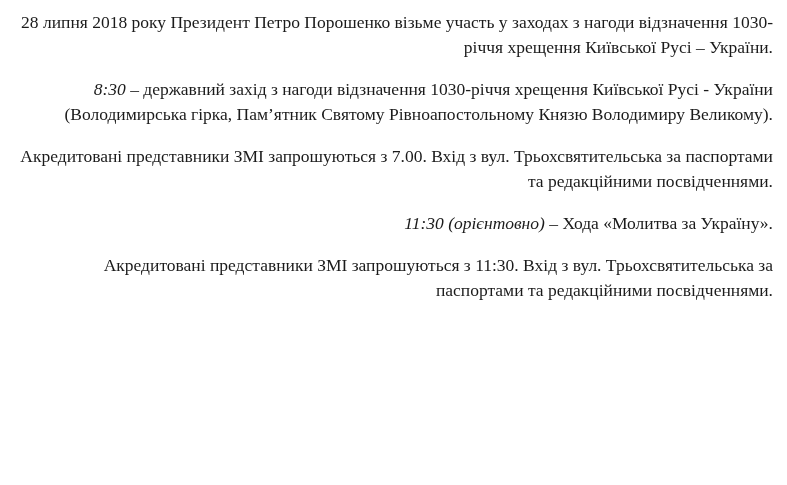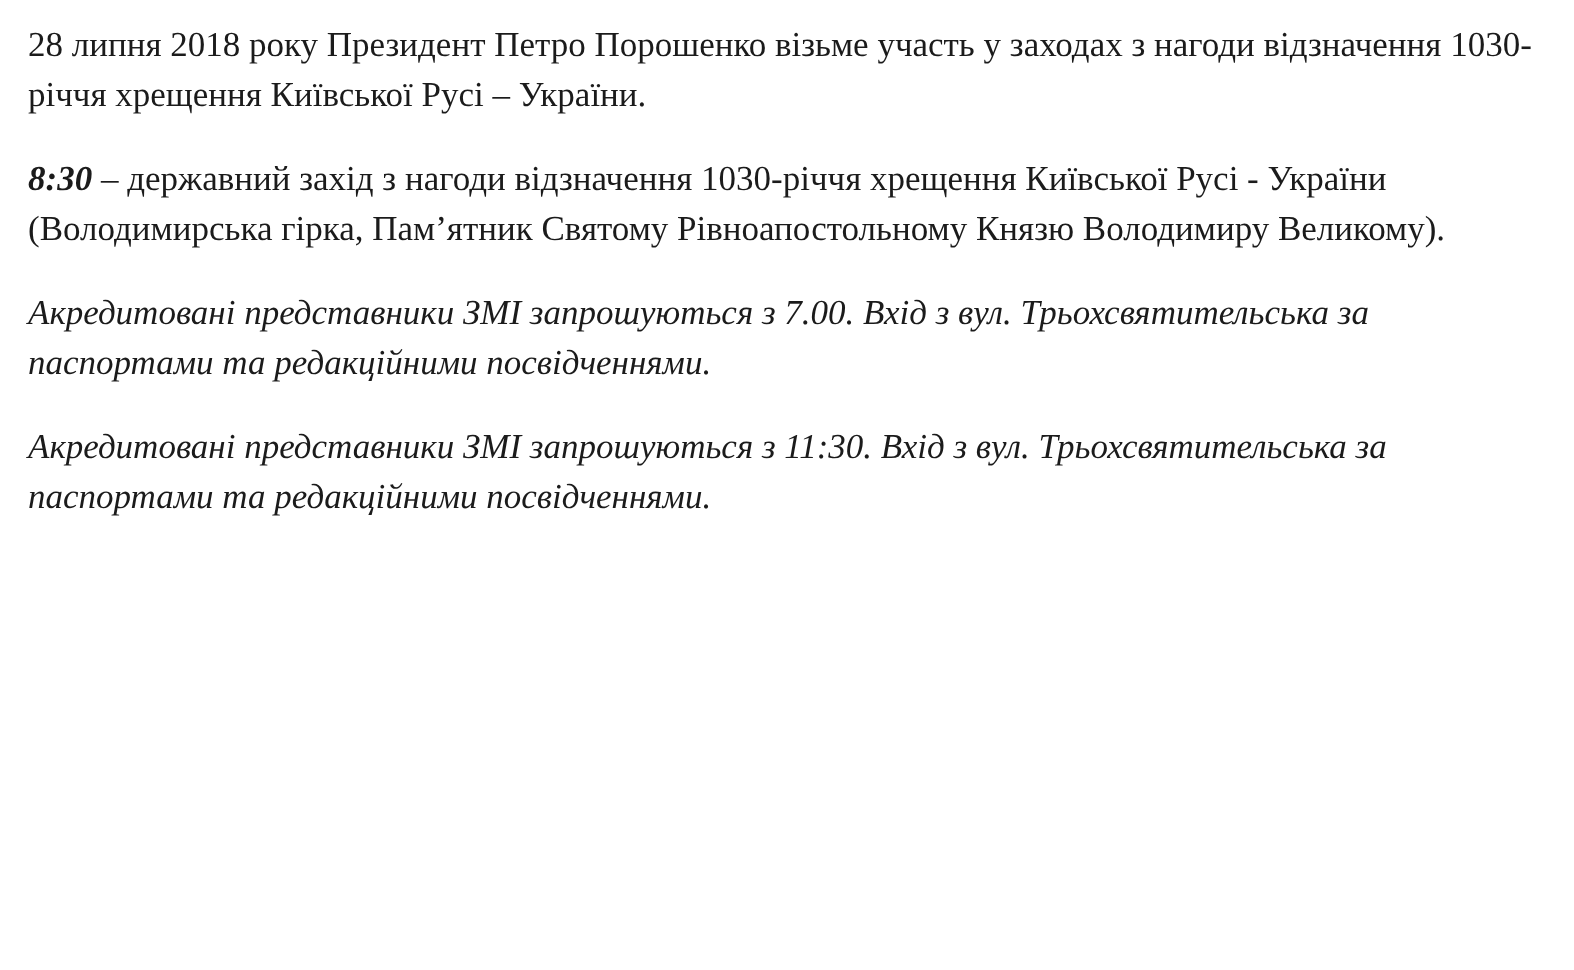--- a/index.html
+++ b/index.html
@@ -16,33 +16,32 @@
   }
   .doc {
     padding: 10px 14px 0 14px;
     box-sizing: border-box;
     width: 787px;
   }
   .para {
     font-size: 17.5px;
     line-height: 25px;
     margin: 0 0 17px 0;
-    text-align: left;
+    text-align: right;
     color: #1b1b1b;
     max-width: 760px;
   }
   .para:last-child {
     margin-bottom: 0;
     margin-top: 16px;
   }
   .para.italic {
-    font-style: italic;
   }
   .lead {
-    font-weight: bold;
+    font-weight: normal;
     font-style: italic;
   }
 </style>
 </head>
 <body>
 
 <div class="doc">
 
   <p class="para">
     <span>28 липня 2018 року Президент Петро Порошенко візьме участь у заходах з нагоди відзначення 1030-річчя хрещення Київської Русі – України.</span>
@@ -50,20 +49,23 @@
 
   <p class="para">
     <span class="lead">8:30</span><span> – державний захід з нагоди відзначення 1030-річчя хрещення Київської Русі - України (Володимирська гірка, Пам’ятник Святому Рівноапостольному Князю Володимиру Великому).</span>
   </p>
 
 
   <p class="para italic">
     <span>Акредитовані представники ЗМІ запрошуються з 7.00. Вхід з вул. Трьохсвятительська за паспортами та редакційними посвідченнями.</span>
   </p>
 
+  <p class="para">
+    <span class="lead">11:30 (орієнтовно)</span><span> – Хода «Молитва за Україну».</span>
+  </p>
 
 
 
   <p class="para italic">
     <span>Акредитовані представники ЗМІ запрошуються з 11:30. Вхід з вул. Трьохсвятительська за паспортами та редакційними посвідченнями.</span>
   </p>
 
 </div>
 
 </body></html>

